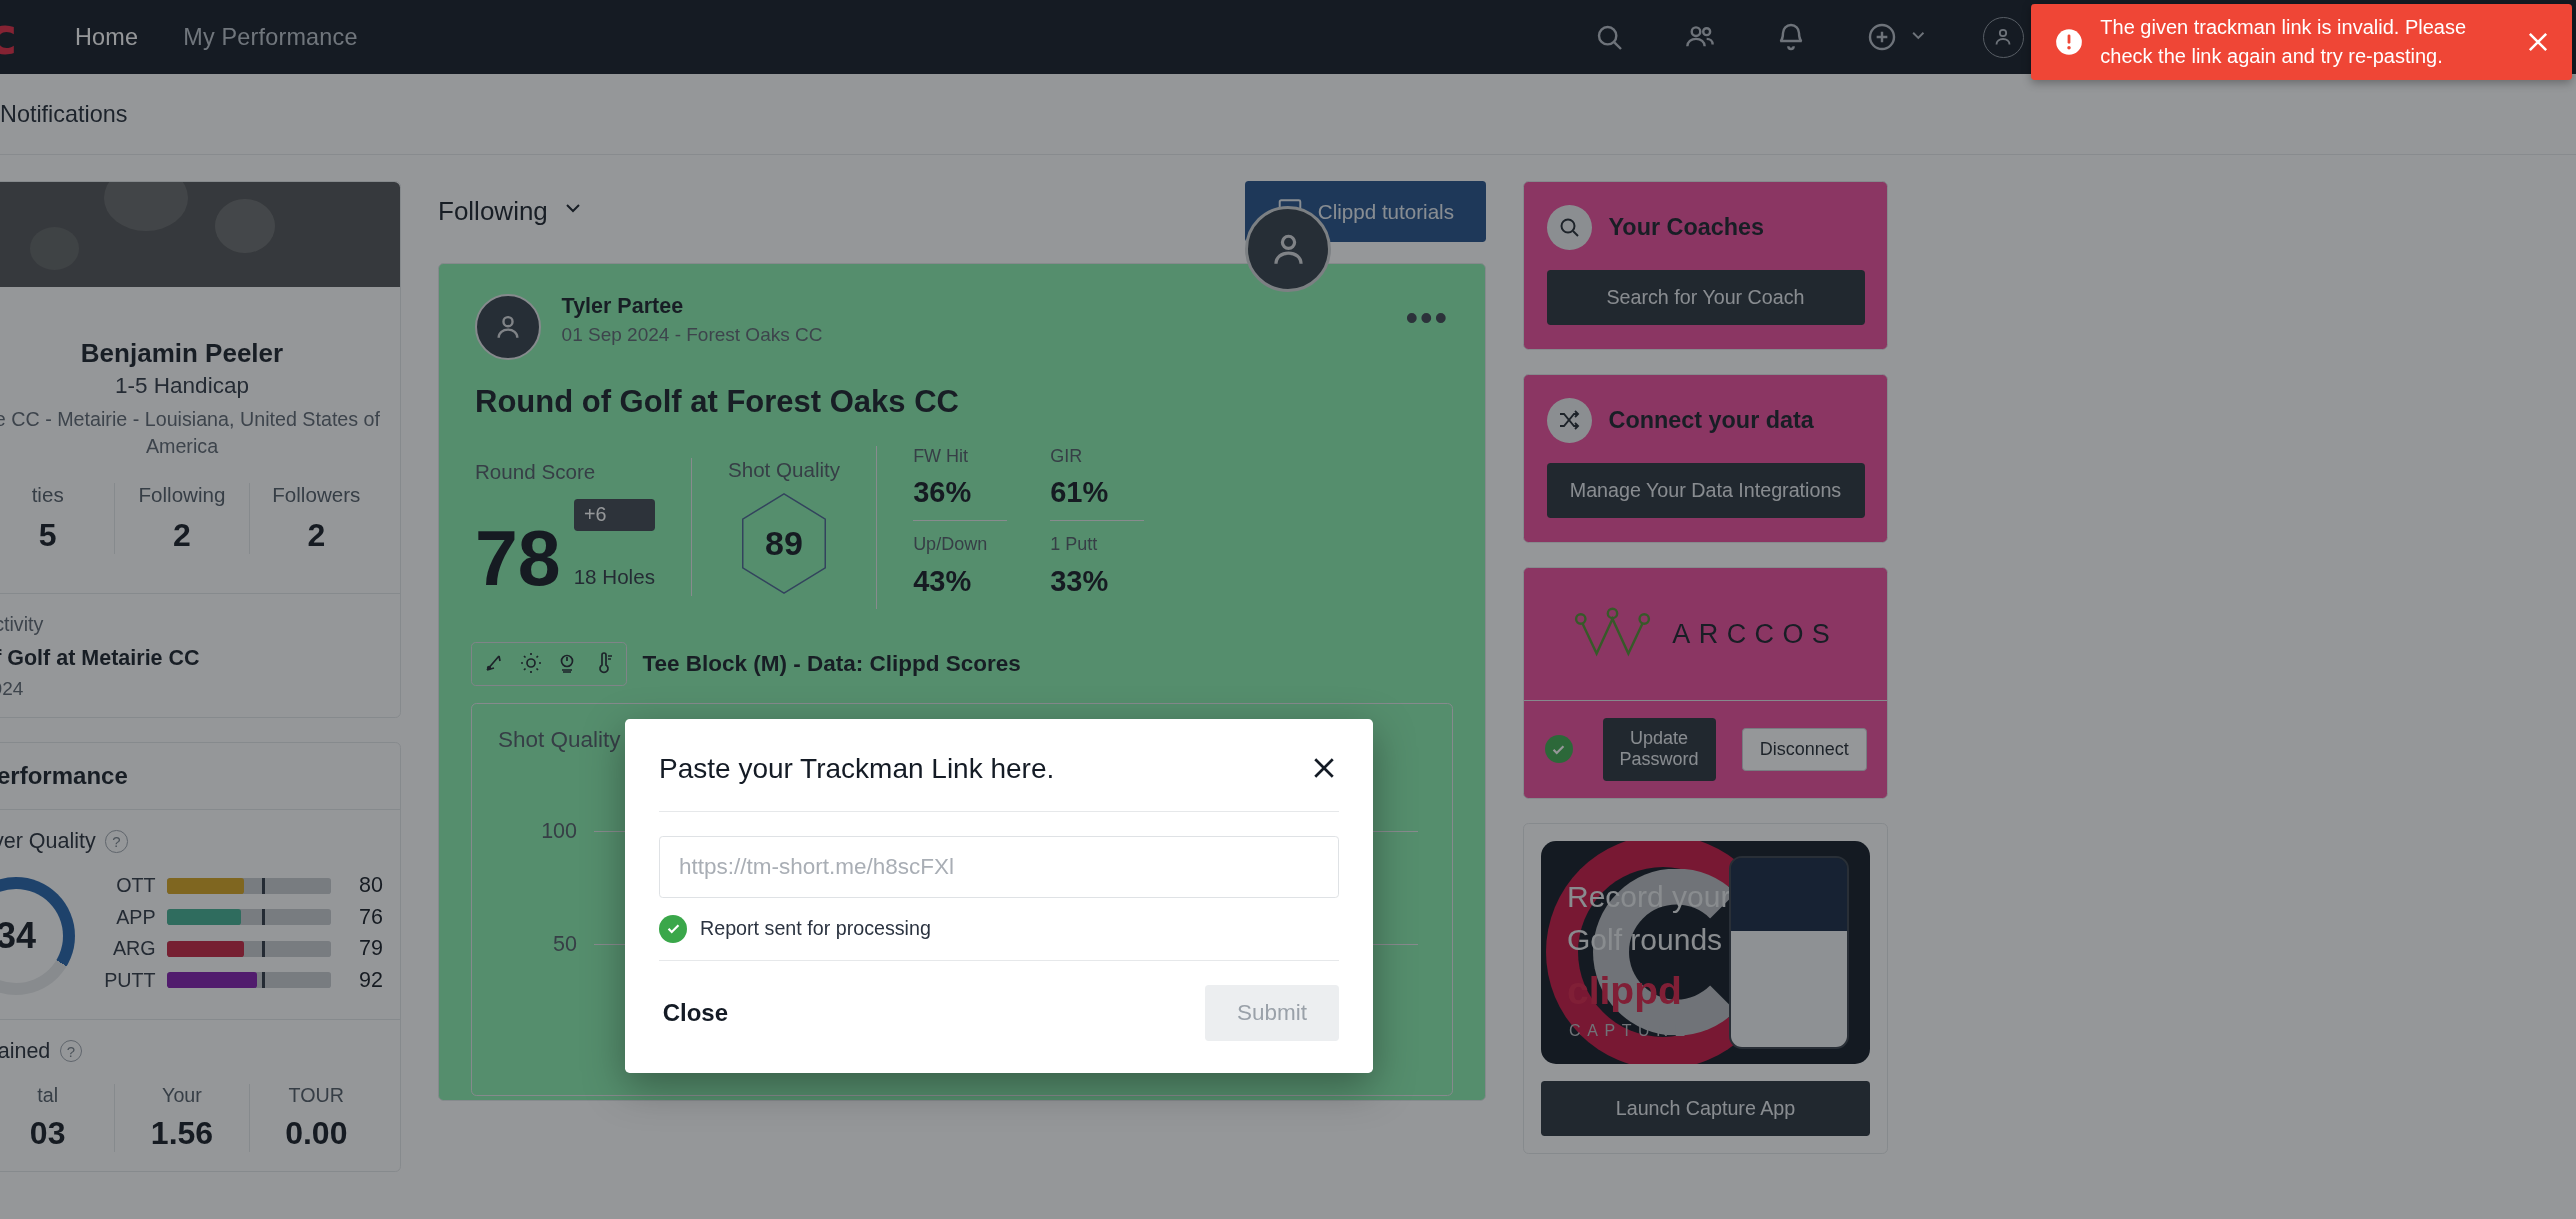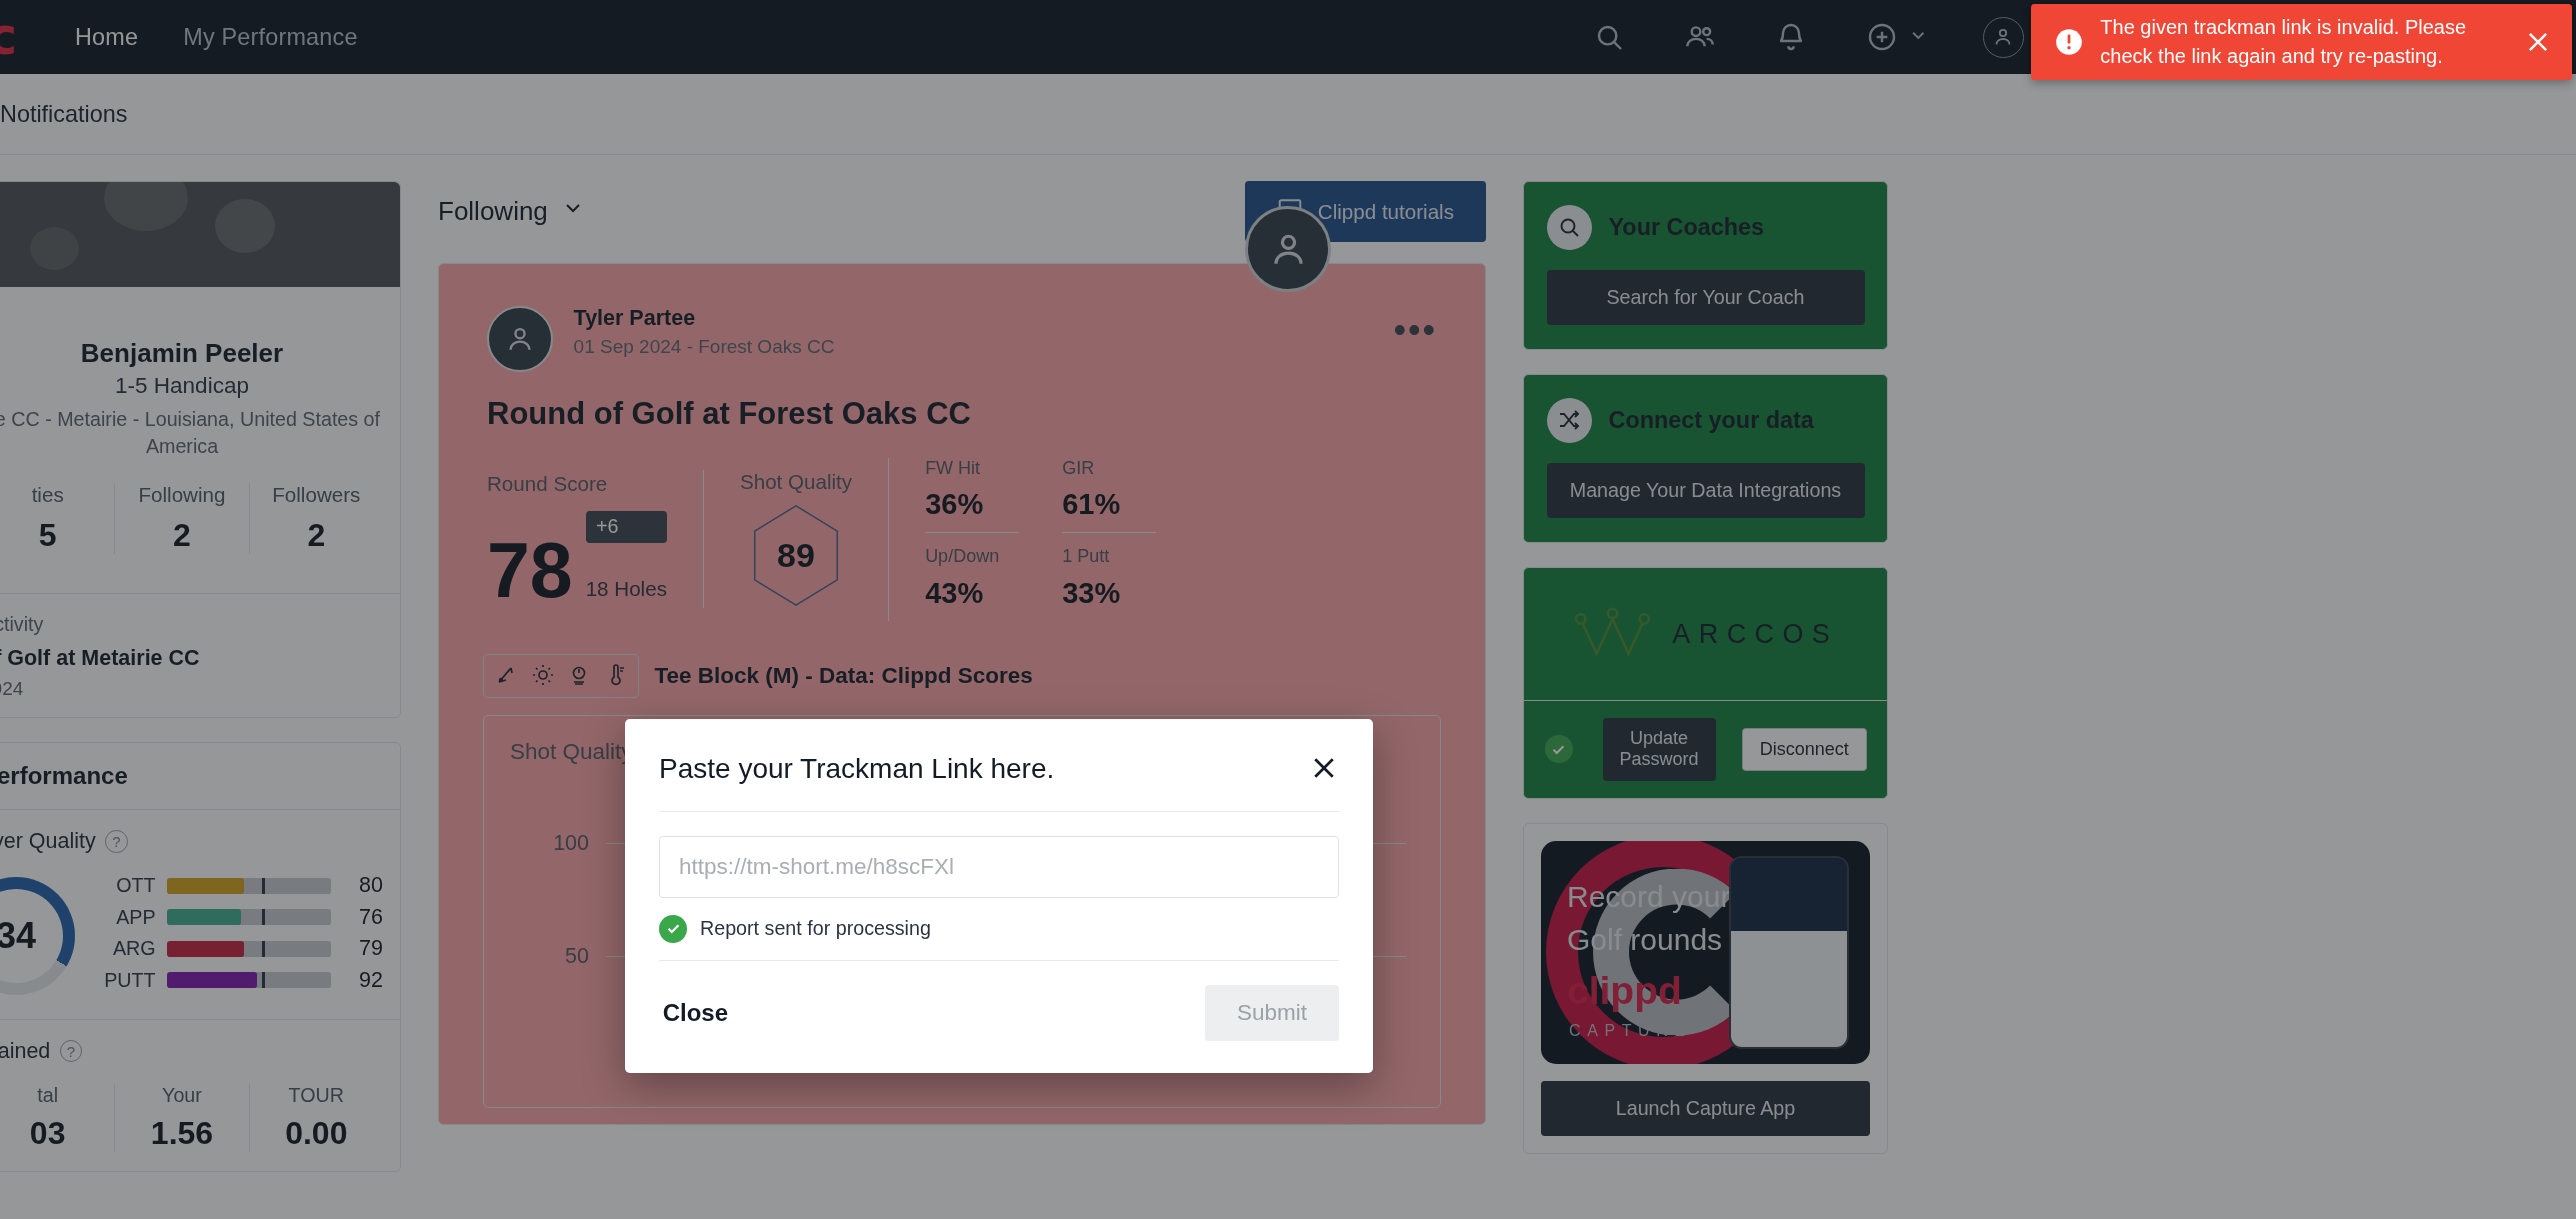--- a/index.html
+++ b/index.html
@@ -117,21 +117,21 @@
   .center-top { display: flex; align-items: center; justify-content: space-between; margin-bottom: 20.6px; }
   .following { display: flex; align-items: center; gap: 13px; font-size: 26px; color: #141b25; cursor: pointer; }
   .following svg { width: 24px; height: 24px; color: #141b25; }
   .tut-btn {
     background: #1f4d87; color: #e7ecf2; border: none; border-radius: 3.7px;
     padding: 15px 32px; font-size: 20.6px; display: flex; align-items: center; gap: 15px; cursor: pointer;
     font-family: "Liberation Sans", sans-serif;
   }
   .tut-btn svg { width: 26px; height: 26px; }
 
-  .post-card { border: 0.9px solid #e3e6e8; border-radius: 5.6px; background: #fca5a5; padding: 16px; }
+  .post-card { border: 0.9px solid #e3e6e8; border-radius: 5.6px; background: #86efac; padding: 4px; }
   .post-head { display: flex; align-items: flex-start; padding: 26px 32px 0; }
   .post-avatar { width: 66px; height: 66px; border-radius: 50%; background: #2e3944; border: 2.8px solid #e3e6e8;
                  display: flex; align-items: center; justify-content: center; color: #d7dade; flex: 0 0 66px; }
   .post-avatar svg { width: 32px; height: 32px; }
   .post-meta { margin-left: 20.6px; flex: 1; }
   .post-user { font-size: 21.5px; font-weight: 600; color: #141b25; }
   .post-sub { font-size: 19px; color: #5a636e; margin-top: 5.6px; }
   .post-dots { font-size: 36px; color: #39414c; letter-spacing: 1.9px; line-height: .5; padding-top: 15px; cursor: pointer; }
   .post-title { font-size: 31px; font-weight: 700; color: #141b25; padding: 24px 32px 0; }
 
@@ -163,21 +163,21 @@
   .plot { position: absolute; left: 122px; right: 34px; top: 81px; bottom: 37px; }
   .gridline { position: absolute; left: 0; right: 0; height: 0.9px; background: #e6e8ea; }
   .ytick { position: absolute; right: calc(100% + 17px); transform: translateY(-50%); font-size: 21.5px; color: #4d5762; margin-left: 48px; }
   .vsep { position: absolute; top: 0; bottom: 0; width: 0.9px; background: #ececee; }
   .barcol { position: absolute; bottom: 0; background: #f2f3f4; }
   .barcap { position: absolute; height: 4.7px; border-radius: 0.9px; }
   .barnum { position: absolute; font-size: 22.5px; font-weight: 700; color: #10161f; transform: translateX(-50%); }
 
   
   .col-right { width: 365px; flex: 0 0 365px; }
-  .side-card { border: 0.9px solid #e3e6e8; border-radius: 5.6px; background: #15803d; margin-bottom: 24px; }
+  .side-card { border: 0.9px solid #e3e6e8; border-radius: 5.6px; background: #ec4899; margin-bottom: 24px; }
   .side-head { display: flex; align-items: center; gap: 17px; padding: 22.5px 22.5px 0; }
   .side-head-icon { width: 45px; height: 45px; border-radius: 50%; background: #eceef0;
                     display: flex; align-items: center; justify-content: center; color: #1d242d; flex: 0 0 45px; }
   .side-head-icon svg { width: 24px; height: 24px; }
   .side-head-text { font-size: 23.4px; font-weight: 700; color: #141b25; }
   .dark-btn { display: block; width: calc(100% - 45px); margin: 20.6px 22.5px 24px; background: #252e38; color: #e7eaee;
               border: none; border-radius: 3.7px; padding: 16px 0; font-size: 19.7px; cursor: pointer;
               font-family: "Liberation Sans", sans-serif; }
   .arccos-body { padding: 37px 0 36px; display: flex; align-items: center; justify-content: center; gap: 20.6px; }
   .arccos-word { font-size: 27px; letter-spacing: 8.4px; color: #141b25; }

